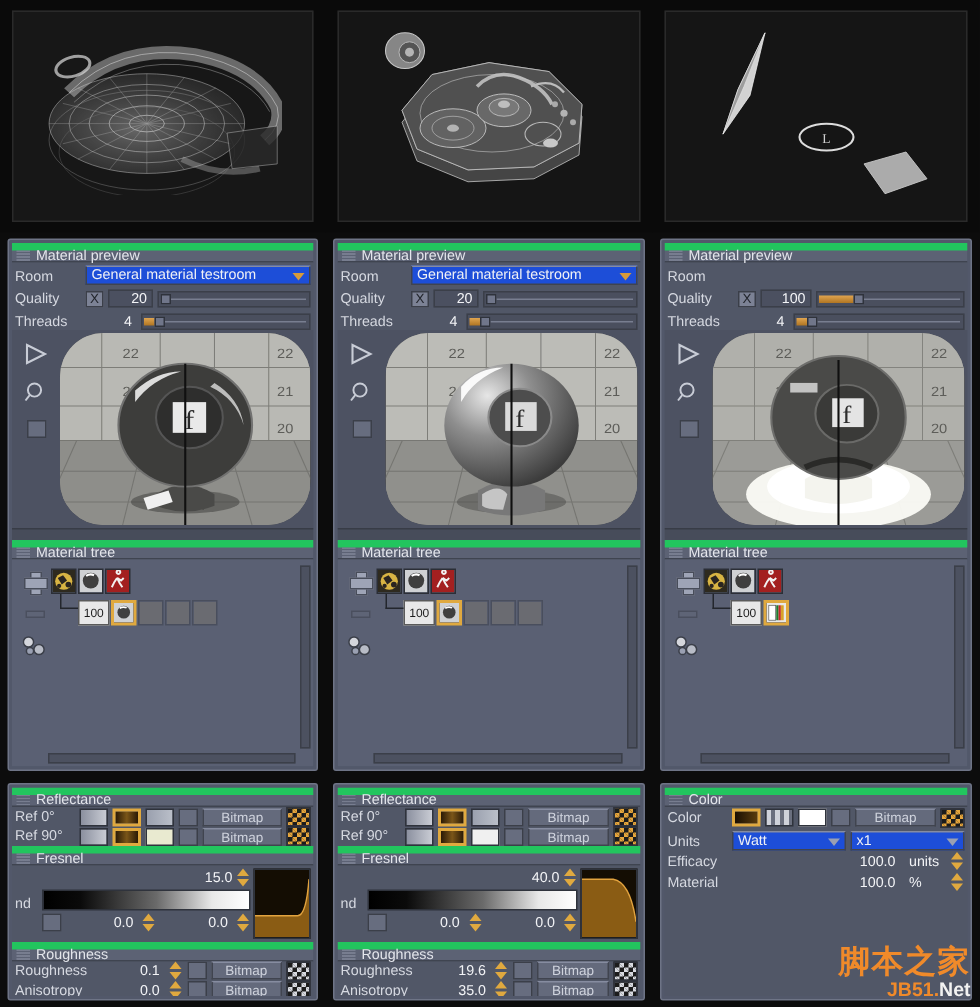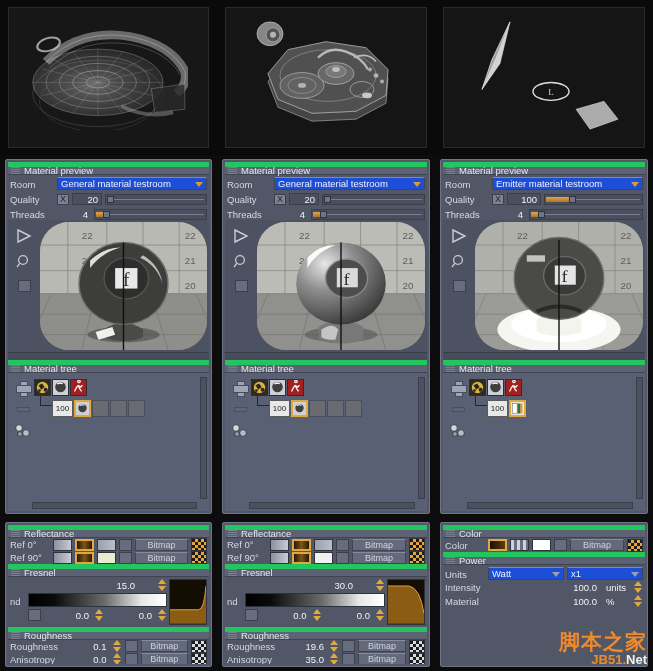--- a/index.html
+++ b/index.html
@@ -275,21 +275,21 @@
   .spin:before { top: 0; border-bottom: 5px solid #e0a93f; }
   .spin:after { bottom: 0; border-top: 5px solid #e0a93f; }
 
   .numcell {
     font-size: 9.5px; color: #f2f3f6; text-align: right;
     padding-right: 3px; flex: 0 0 auto;
   }
 
   .fresnel-area { display: flex; padding: 2px; gap: 2px; }
   .fresnel-left { flex: 1; display: flex; flex-direction: column; gap: 2px; }
-  .fresnel-toprow { display: flex; justify-content: flex-end; align-items: center; height: 12px; gap: 20px; }
+  .fresnel-toprow { display: flex; justify-content: flex-end; align-items: center; height: 12px; gap: 0; }
   .gradbar {
     height: 14px;
     background: linear-gradient(to right,#000 0%,#0a0a0a 18%,#6a6a6a 55%,#e8e8e8 82%,#ffffff 100%);
     border: 1px solid #2f333c;
   }
   .fresnel-botrow { display: flex; align-items: center; height: 12px; gap: 3px; }
   .fres-graph {
     width: 38px;
     border: 1px solid #2f333c;
     position: relative;
@@ -750,24 +750,20 @@
     <div class="panel">
       <div class="panel-body">
 
         <div class="group-header">
           <span class="grip"></span>
           <span>Material preview</span>
         </div>
 
         <div class="row">
           <span class="lbl">Room</span>
-          <div class="combo">
-            <span>Emitter material testroom</span>
-            <span class="arrow"></span>
-          </div>
         </div>
 
         <div class="row">
           <span class="lbl">Quality</span>
           <span class="chk">X</span>
           <span class="numfield" style="width:34px">100</span>
           <div class="slider">
             <div class="track"></div>
             <div class="fill" style="width:24px"></div>
             <div class="knob" style="left:24px"></div>
@@ -1025,21 +1021,21 @@
 
         <div class="group-header">
           <span class="grip"></span>
           <span>Fresnel</span>
         </div>
 
         <div class="fresnel-area">
           <div class="nd-lbl" style="align-self:center">nd</div>
           <div class="fresnel-left">
             <div class="fresnel-toprow">
-              <span class="numcell">30.0</span>
+              <span class="numcell">40.0</span>
               <span class="spin"></span>
             </div>
             <div class="gradbar"></div>
             <div class="fresnel-botrow">
               <span class="smallbox"></span>
               <span class="numcell" style="flex:1">0.0</span>
               <span class="spin"></span>
               <span class="numcell" style="flex:1">0.0</span>
               <span class="spin"></span>
             </div>
@@ -1092,39 +1088,35 @@
         <div class="prow">
           <span class="lbl lbl-sm">Color</span>
           <span class="swatch amber" style="background:linear-gradient(to right,#1a0f02,#5a3c0e)"></span>
           <span class="swatch" style="background:repeating-linear-gradient(to right,#cfd2da 0 3px,#6a6f7e 3px 6px)"></span>
           <span class="swatch" style="background:#ffffff"></span>
           <span class="smallbox"></span>
           <span class="btn-bitmap">Bitmap</span>
           <span class="checker"></span>
         </div>
 
-        <div class="group-header">
-          <span class="grip"></span>
-          <span>Power</span>
-        </div>
 
         <div class="row">
           <span class="lbl lbl-sm">Units</span>
           <div class="combo combo-grey">
             <span>Watt</span>
             <span class="arrow"></span>
           </div>
           <div class="combo combo-grey">
             <span>x1</span>
             <span class="arrow"></span>
           </div>
         </div>
 
         <div class="prow">
-          <span class="lbl lbl-w">Intensity</span>
+          <span class="lbl lbl-w">Efficacy</span>
           <span class="numcell" style="flex:1">100.0</span>
           <span class="numcell" style="width:28px;text-align:left;padding-left:3px">units</span>
           <span class="spin"></span>
         </div>
 
         <div class="prow">
           <span class="lbl lbl-w">Material</span>
           <span class="numcell" style="flex:1">100.0</span>
           <span class="numcell" style="width:28px;text-align:left;padding-left:3px">%</span>
           <span class="spin"></span>

